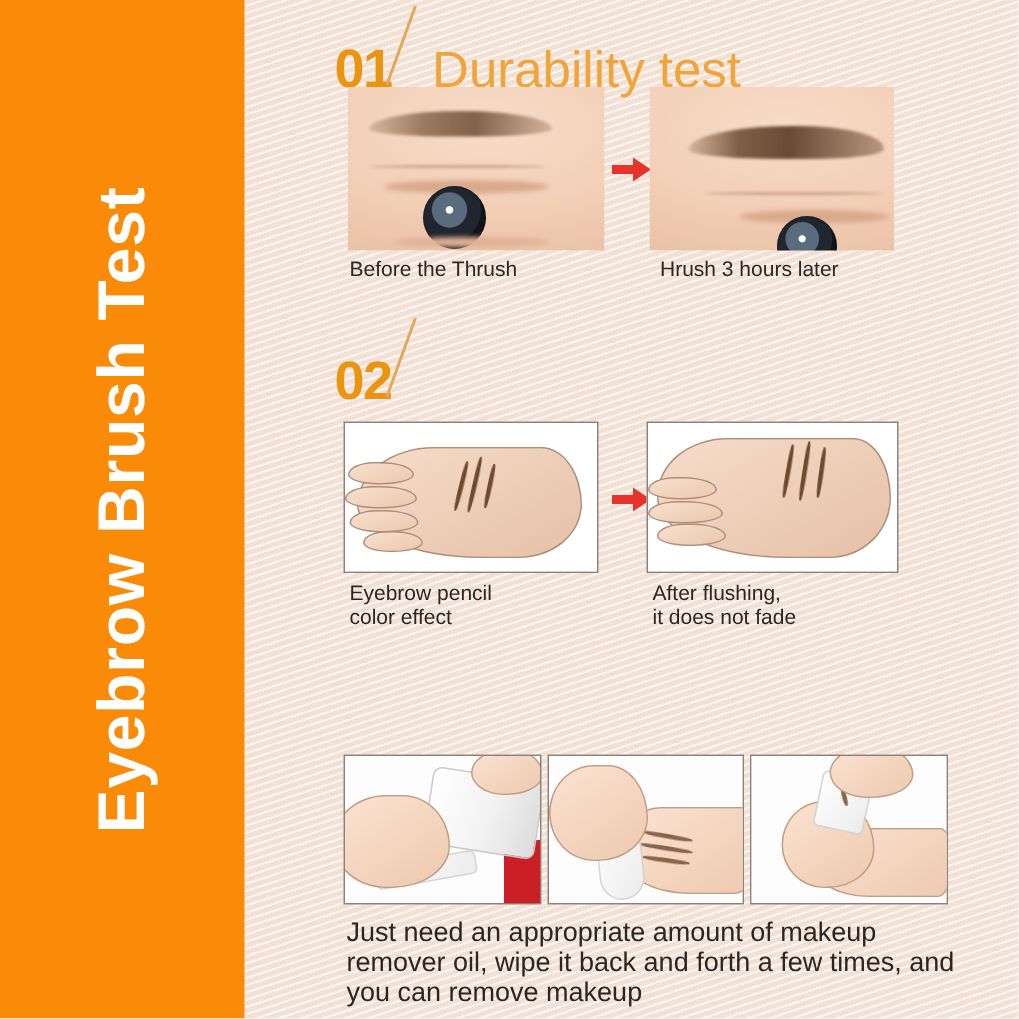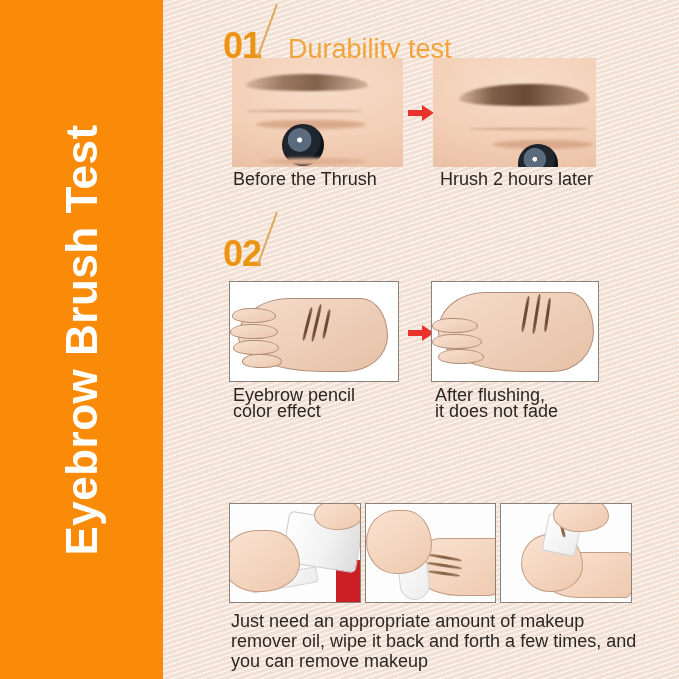--- a/index.html
+++ b/index.html
@@ -85,40 +85,40 @@
   .sec-slash::after {
     content: "";
     position: absolute;
     left: 14px; top: -6px;
     width: 1.6px; height: 56px;
     background: #e0a95e;
     transform: rotate(20deg);
     transform-origin: top center;
   }
   .sec-title {
-    font-size: 27px;
+    font-size: 34px;
     color: #f0a43a;
     font-weight: normal;
     line-height: 1;
     margin-left: -4px;
   }
 
   
   .photo {
     position: absolute;
     overflow: hidden;
   }
   .photo.white-frame {
     background: #ffffff;
     border: 1px solid #8c8178;
   }
 
   .caption {
     position: absolute;
-    font-size: 18px;
+    font-size: 14px;
     color: #2b2622;
     line-height: 15.5px;
     white-space: pre-line;
   }
   .caption.big {
     font-size: 18px;
     line-height: 20px;
   }
 
   
@@ -257,21 +257,21 @@
       <div class="skin"></div>
       <div class="brow" style="left:26px; top:26px; width:130px; height:22px;
                   background:linear-gradient(92deg, rgba(150,112,82,.30) 0%, rgba(110,77,53,.88) 26%, rgba(96,66,45,.95) 52%, rgba(135,99,72,.55) 100%);
                   border-radius:55% 45% 40% 50% / 75% 70% 30% 30%;"></div>
       <div class="crease" style="left:36px; top:70px; width:120px;"></div>
       <div class="lid-top" style="left:60px; top:82px; width:100px; height:9px;"></div>
       <div class="eyeball" style="left:85px; top:86px; width:40px; height:40px;"></div>
     </div>
 
     <div class="caption" style="left:70px; top:172px;">Before the Thrush</div>
-    <div class="caption" style="left:277px; top:172px;">Hrush 2 hours later</div>
+    <div class="caption" style="left:277px; top:172px;">Hrush 3 hours later</div>
 
     <div class="sec-head" style="left:60px; top:218px;">
       <span class="sec-num">02</span>
       <span class="sec-slash"></span>
     </div>
 
     <div class="photo white-frame hand-photo" style="left:66px; top:281px; width:170px; height:101px;">
       <div class="bg"></div>
       <div class="hand" style="left:8px; top:16px; width:150px; height:74px;
                   border-radius:34% 18% 28% 55% / 52% 52% 48% 48%;"></div>

